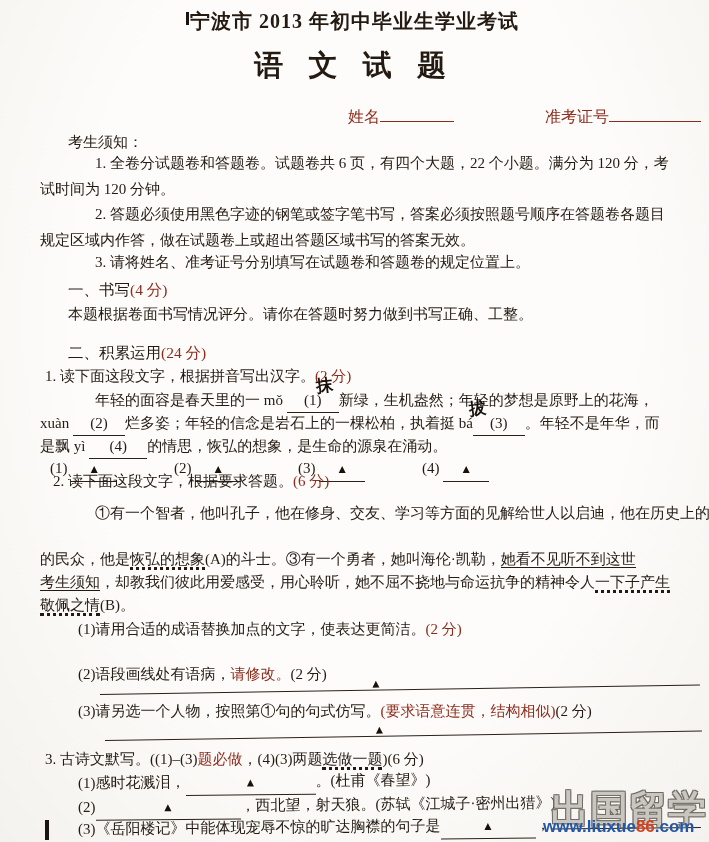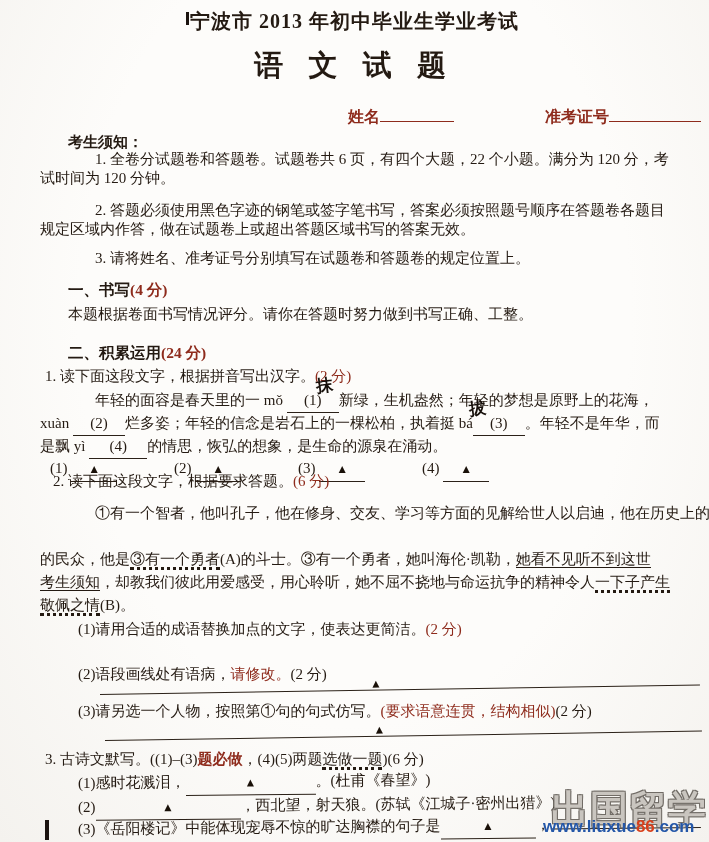--- a/index.html
+++ b/index.html
@@ -6,27 +6,27 @@
   body{background:#e9e7e3;}
   .page{
     position:relative;width:709px;height:842px;margin:0;
     background:radial-gradient(ellipse at 50% 38%, #fdfcfa 55%, #f4f2ee 100%);
     font-family:"Liberation Serif","DejaVu Serif",serif;
     color:#241a12;overflow:hidden;
   }
   .abs{position:absolute;white-space:nowrap;}
   .ink{color:#241a12;}
   .maroon{color:#8e2b1c;}
-  .bold{font-weight:bold;}
+  .bold{font-weight:normal;}
   .t15{font-size:15px;line-height:23px;}
   .t16{font-size:16px;}
   .center{left:0;right:0;text-align:center;}
   .exam-title{top:8px;font-size:20px;font-weight:bold;letter-spacing:1px;}
   .paper-title{top:46px;font-size:29px;font-weight:bold;letter-spacing:9px;}
-  .para{position:absolute;left:40px;width:632px;font-size:15px;line-height:19px;text-indent:55px;white-space:normal;}
+  .para{position:absolute;left:40px;width:632px;font-size:15px;line-height:26px;text-indent:55px;white-space:normal;}
   
   .ul-span{display:inline-block;border-bottom:1.5px solid #2b2118;text-align:center;vertical-align:baseline;}
   .blank{display:inline-block;border-bottom:1.5px solid #2b2118;text-align:center;position:relative;}
   .tri{font-size:12px;letter-spacing:0;color:#191008;}
   .hand{position:absolute;top:-15px;font-weight:bold;font-size:17px;color:#17100b;transform:rotate(-7deg);}
   .hand.left{left:-4px;}
   .hand.right{left:56%;}
   .w46{width:46px;} .w52{width:52px;} .w58{width:58px;}
   .w95{width:95px;} .w100{width:100px;} .w115{width:115px;} .w130{width:130px;} .w145{width:145px;} .w150{width:150px;}
   .em-dots{border-bottom:3px dotted #241a12;padding-bottom:0;}
@@ -99,21 +99,21 @@
     <span class="ans-cell"><span>(2)</span> <span class="ul-span w46"><span class="tri">▲</span></span></span>
     <span class="ans-cell"><span>(3)</span> <span class="ul-span w46"><span class="tri">▲</span></span></span>
     <span class="ans-cell"><span>(4)</span> <span class="ul-span w46"><span class="tri">▲</span></span></span>
   </div>
 
   <div class="abs t15" style="left:45px;top:470px;margin-left:8px;">
     <span class="ink">2. 读下面这段文字，根据要求答题。</span><span class="maroon">(6 分)</span>
   </div>
   <div class="abs t15 ink" style="left:95px;top:502px;">①有一个智者，他叫孔子，他在修身、交友、学习等方面的见解给世人以启迪，他在历史上的</div>
   <div class="abs t15 ink" style="left:40px;top:548px;">
-    <span>的民众，他是</span><span class="em-dots">③有一个勇者</span><span>(A)的斗士。③有一个勇者，她叫海伦·凯勒，</span><span class="ul-line">她看不见听不到这世</span>
+    <span>的民众，他是</span><span class="em-dots">恢弘的想象</span><span>(A)的斗士。③有一个勇者，她叫海伦·凯勒，</span><span class="ul-line">她看不见听不到这世</span>
   </div>
   <div class="abs t15 ink" style="left:40px;top:571px;">
     <span class="ul-line">考生须知</span><span>，却教我们彼此用爱感受，用心聆听，她不屈不挠地与命运抗争的精神令人</span><span class="em-dots">一下子产生</span>
   </div>
   <div class="abs t15 ink" style="left:40px;top:594px;">
     <span class="em-dots">敬佩之情</span><span>(B)。</span>
   </div>
   <div class="abs t15" style="left:78px;top:618px;">
     <span class="ink">(1)请用合适的成语替换加点的文字，使表达更简洁。</span><span class="maroon">(2 分)</span>
   </div>
@@ -124,21 +124,21 @@
     <span class="tri">▲</span>
   </div>
   <div class="abs t15" style="left:78px;top:700px;">
     <span class="ink">(3)请另选一个人物，按照第①句的句式仿写。</span><span class="maroon">(要求语意连贯，结构相似)</span><span class="ink">(2 分)</span>
   </div>
   <div class="longline tilt" style="left:105px;top:722px;width:597px;">
     <span class="tri">▲</span>
   </div>
 
   <div class="abs t15" style="left:45px;top:748px;">
-    <span class="ink">3. 古诗文默写。((1)–(3)</span><span class="maroon bold">题必做</span><span class="ink">，(4)(5)两题</span><span class="ink em-dots">选做一题</span><span class="ink">)</span><span class="ink">(6 分)</span>
+    <span class="ink">3. 古诗文默写。((1)–(3)</span><span class="maroon bold">题必做</span><span class="ink">，(4)(3)两题</span><span class="ink em-dots">选做一题</span><span class="ink">)</span><span class="ink">(6 分)</span>
   </div>
   <div class="abs t15 ink tilt-sm" style="left:78px;top:772px;">
     <span>(1)感时花溅泪，</span><span class="ul-span w130"><span class="tri">▲</span></span><span>。(杜甫《春望》)</span>
   </div>
   <div class="abs t15 ink tilt-sm" style="left:78px;top:796px;">
     <span>(2)</span><span class="ul-span w145"><span class="tri">▲</span></span><span>，西北望，射天狼。(苏轼《江城子·密州出猎》)</span>
   </div>
   <div class="abs t15 ink tilt-sm" style="left:78px;top:818px;">
     <span>(3)《岳阳楼记》中能体现宠辱不惊的旷达胸襟的句子是</span><span class="ul-span w95"><span class="tri">▲</span></span><span>，</span><span class="ul-span w150"></span>
   </div>

